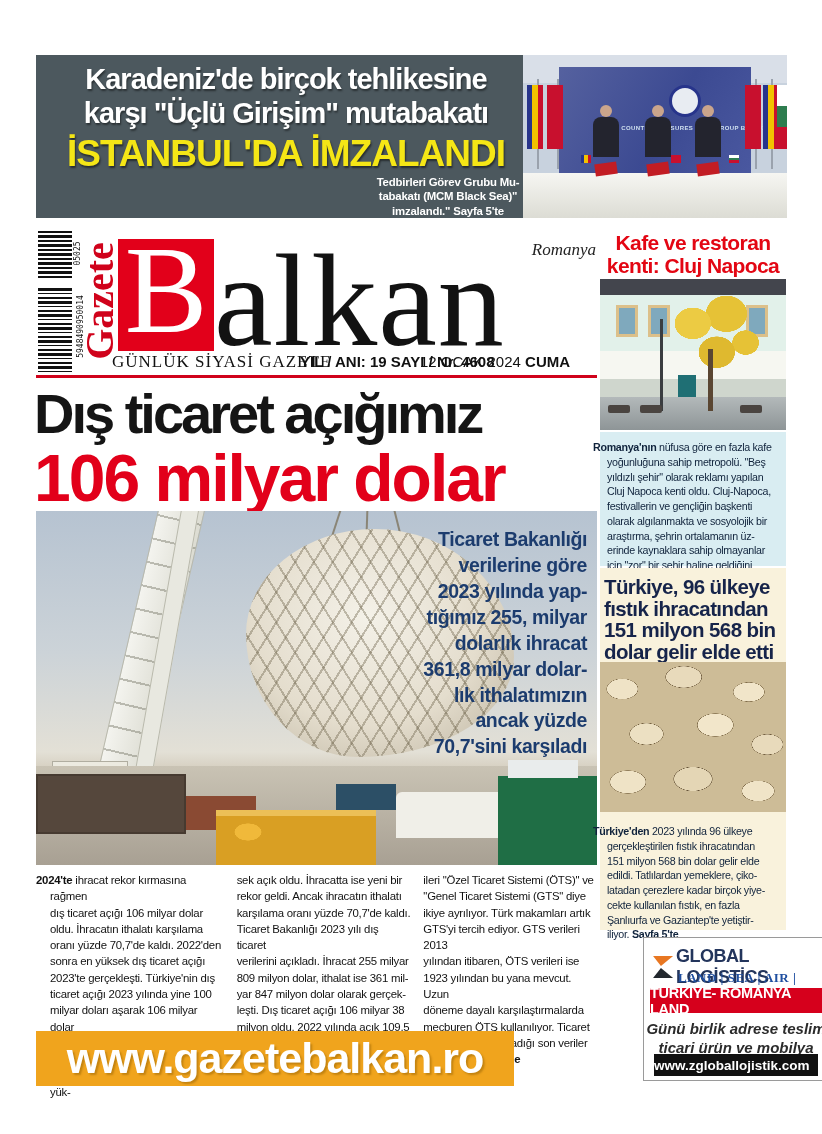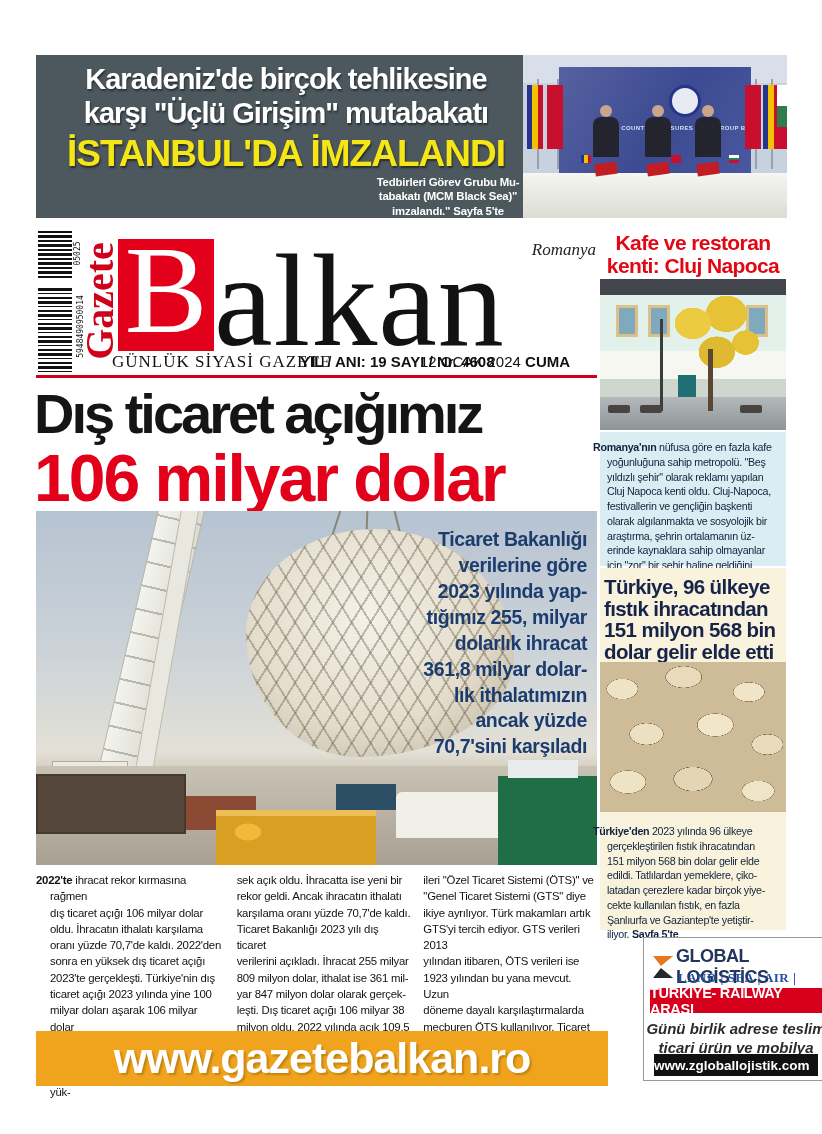--- a/index.html
+++ b/index.html
@@ -72,21 +72,21 @@
   #ship-green::before{content:"";position:absolute;left:10px;top:-16px;width:70px;height:18px;background:#e9ecec;}
   #photo-overlay{right:10px;top:16px;width:300px;text-align:right;color:#1c3c6e;font-weight:bold;font-size:19.5px;line-height:1.33;letter-spacing:-0.4px;}
 
   
   #article{left:36px;top:872px;width:561px;display:flex;gap:13px;}
   .acol{flex:1;color:#121212;font-size:11.4px;line-height:1.43;letter-spacing:-0.25px;white-space:pre-line;}
   .hang{padding-left:14px;text-indent:-14px;}
   .lead,.pref{font-weight:bold;}
 
   
-  #site-banner{left:36px;top:1031px;width:572px;height:55px;background:#f0a41d;display:flex;align-items:center;justify-content:center;}
+  #site-banner{left:36px;top:1031px;width:478px;height:55px;background:#f0a41d;display:flex;align-items:center;justify-content:center;}
   #site-banner span{color:#fff;font-weight:bold;font-size:43px;letter-spacing:-1px;text-shadow:2px 2px 2px rgba(140,90,0,.45);}
 
   
   #sb-title1{left:600px;top:231px;width:186px;text-align:center;color:#e30613;font-weight:bold;font-size:21px;line-height:1.1;letter-spacing:-0.6px;white-space:pre-line;}
   #cluj-photo{left:600px;top:279px;width:186px;height:151px;background:#f3f6f2;overflow:hidden;}
   #cj-roof{left:0;top:0;width:186px;height:16px;background:#43454d;}
   #cj-wall{left:0;top:16px;width:186px;height:56px;background:#e2f1ea;}
   .cj-win{top:26px;width:16px;height:26px;background:#7fa9bd;border:3px solid #dcc08a;}
   #cj-wall2{left:0;top:72px;width:186px;height:28px;background:#f6f7f1;}
   #cj-shops{left:0;top:100px;width:186px;height:18px;background:#cfd6cd;}
@@ -206,21 +206,21 @@
 2023 yılında yap-
 tığımız 255, milyar
 dolarlık ihracat
 361,8 milyar dolar-
 lık ithalatımızın
 ancak yüzde
 70,7'sini karşıladı</div>
   </div>
 
   <div id="article" class="abs">
-    <div class="acol hang"><span class="lead">2022'te</span><span> ihracat rekor kırmasına rağmen
+    <div class="acol hang"><span class="lead">2024'te</span><span> ihracat rekor kırmasına rağmen
 dış ticaret açığı 106 milyar dolar
 oldu. İhracatın ithalatı karşılama
 oranı yüzde 70,7'de kaldı. 2022'den
 sonra en yüksek dış ticaret açığı
 2023'te gerçekleşti. Türkiye'nin dış
 ticaret açığı 2023 yılında yine 100
 milyar doları aşarak 106 milyar dolar
 oldu. Rekor, 2022 yılında 109,5 milyar
 dolar ile kırılırken 2023 ikinci en yük-</span></div>
     <div class="acol"><span>sek açık oldu. İhracatta ise yeni bir
@@ -298,21 +298,21 @@
 iliyor. </span><span class="lead">Sayfa 5'te</span></div>
   </div>
 
   <div id="ad" class="abs">
     <div id="ad-brandrow" class="abs">
       <div id="ad-logo"></div>
       <div id="ad-brand">GLOBAL LOGİSTİCS</div>
     </div>
     <div id="ad-modes" class="abs">LAND | SEA | AIR | RAILWAY</div>
     <div id="ad-redbar" class="abs">
-        <span>TÜRKİYE- RAILWAY ARASI</span>
+        <span>TÜRKİYE- ROMANYA LAND</span>
       </div>
     <div id="ad-tagline" class="abs">Günü birlik adrese teslim
 ticari ürün ve mobilya</div>
     <div id="ad-urlbar" class="abs">
         <span>www.zgloballojistik.com</span>
       </div>
   </div>
 
 </div>
 

